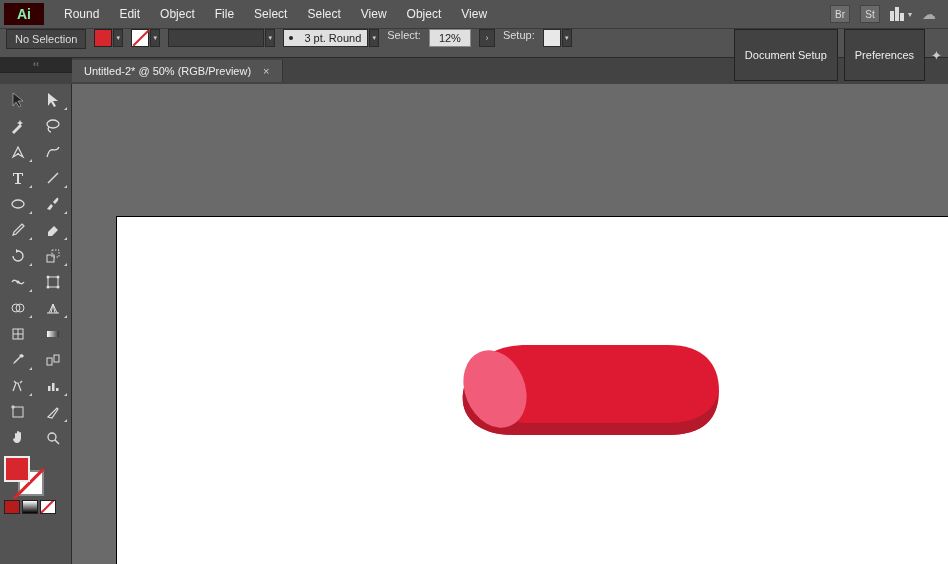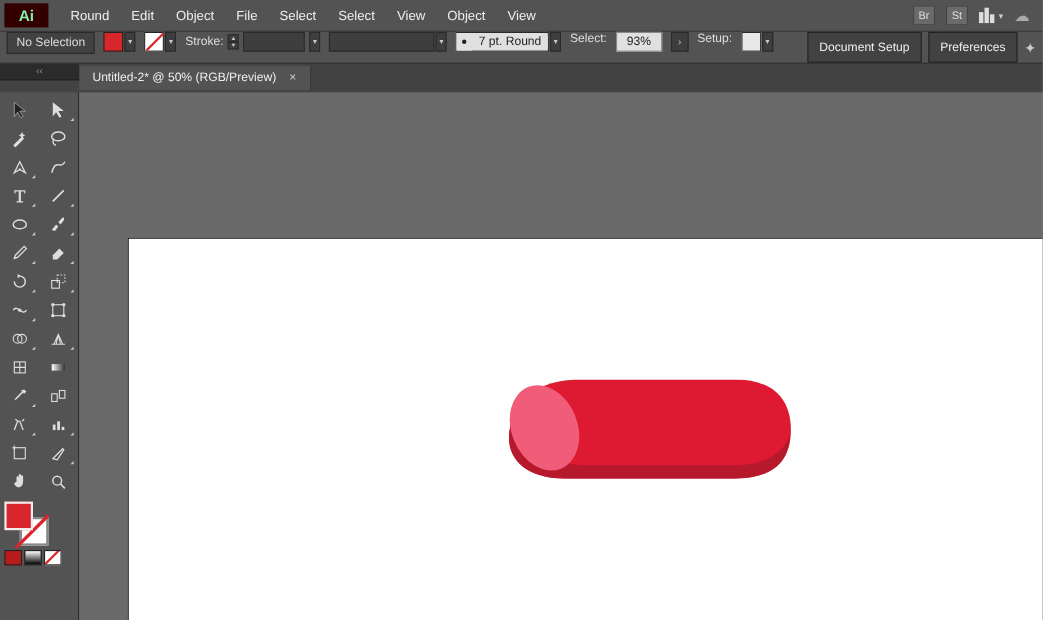--- a/index.html
+++ b/index.html
@@ -30,21 +30,21 @@
 .spin span { width: 10px; height: 7px; font-size: 6px; color: #ccc; background: #3e3e3e; border: 1px solid #2a2a2a; text-align: center; line-height: 6px; }
 .widefield { width: 56px; height: 18px; background: #3e3e3e; border: 1px solid #2a2a2a; }
 .bigfield { width: 96px; height: 18px; background: #3e3e3e; border: 1px solid #2a2a2a; }
 .brush-dd { display: flex; align-items: center; border: 1px solid #2a2a2a; background: #e0e0e0; height: 18px; }
 .brush-dot { width: 14px; height: 16px; background: #e0e0e0; display: flex; align-items: center; justify-content: center; }
 .brush-dot::after { content: ""; width: 4px; height: 4px; background: #222; border-radius: 50%; }
 .brush-label { font-size: 11px; color: #222; padding: 0 6px; background: #e0e0e0; }
 .opacity-val { width: 42px; height: 18px; background: #e0e0e0; border: 1px solid #888; font-size: 11px; color: #222; display: flex; align-items: center; justify-content: center; }
 .arrow-box { width: 16px; height: 18px; background: #3e3e3e; border: 1px solid #2a2a2a; color: #ccc; font-size: 9px; display: flex; align-items: center; justify-content: center; }
 .style-sw { width: 18px; height: 18px; background: #e8e8e8; border: 1px solid #2a2a2a; }
-.c-btn { background: #424242; border: 1px solid #222; color: #eee; font-size: 11px; padding: 7px 10px; }
+.c-btn { background: #424242; border: 1px solid #222; color: #eee; font-size: 11px; padding: 19px 10px; }
 .right-controls { margin-left: auto; display: flex; gap: 6px; align-items: center; }
 .star-icn { color: #ccc; font-size: 13px; }
 
 
 .tabbar { height: 26px; background: #434343; display: flex; align-items: center; padding-left: 72px; }
 .tab-handle { position: absolute; left: 0; top: 58px; background: #2b2b2b; width: 72px; height: 15px; color: #999; font-size: 9px; text-align: center; padding-top: 1px; border-bottom: 1px solid #222; }
 .doc-tab { background: #535353; color: #eee; font-size: 11px; padding: 5px 12px; display: flex; align-items: center; gap: 12px; border-right: 1px solid #333; }
 .doc-tab .close { font-size: 11px; color: #ccc; }
 
 
@@ -105,42 +105,33 @@
 <div class="controlbar">
   <div class="no-sel">No Selection</div>
   <div style="display:flex;align-items:center;gap:1px">
     <div class="swatch red"></div>
     <div class="mini-dd">▾</div>
   </div>
   <div style="display:flex;align-items:center;gap:1px">
     <div class="swatch none"></div>
     <div class="mini-dd">▾</div>
   </div>
-  <div class="stroke-group">
-    <span class="c-label">Stroke:</span>
-    <div class="spin">
-        <span>▴</span>
-        <span>▾</span>
-      </div>
-    <div class="widefield"></div>
-    <div class="mini-dd">▾</div>
-  </div>
   <div style="display:flex;align-items:center;gap:1px">
     <div class="bigfield"></div>
     <div class="mini-dd">▾</div>
   </div>
   <div style="display:flex;align-items:center;gap:1px">
     <div class="brush-dd">
       <div class="brush-dot"></div>
-      <div class="brush-label">7 pt. Round</div>
+      <div class="brush-label">3 pt. Round</div>
     </div>
     <div class="mini-dd">▾</div>
   </div>
   <span class="c-label">Select:</span>
-  <div class="opacity-val">93%</div>
+  <div class="opacity-val">12%</div>
   <div class="arrow-box">›</div>
   <span class="c-label">Setup:</span>
   <div style="display:flex;align-items:center;gap:1px">
     <div class="style-sw"></div>
     <div class="mini-dd">▾</div>
   </div>
   <div class="right-controls">
     <button class="c-btn">Document Setup</button>
     <button class="c-btn">Preferences</button>
     <span class="star-icn">✦</span>

